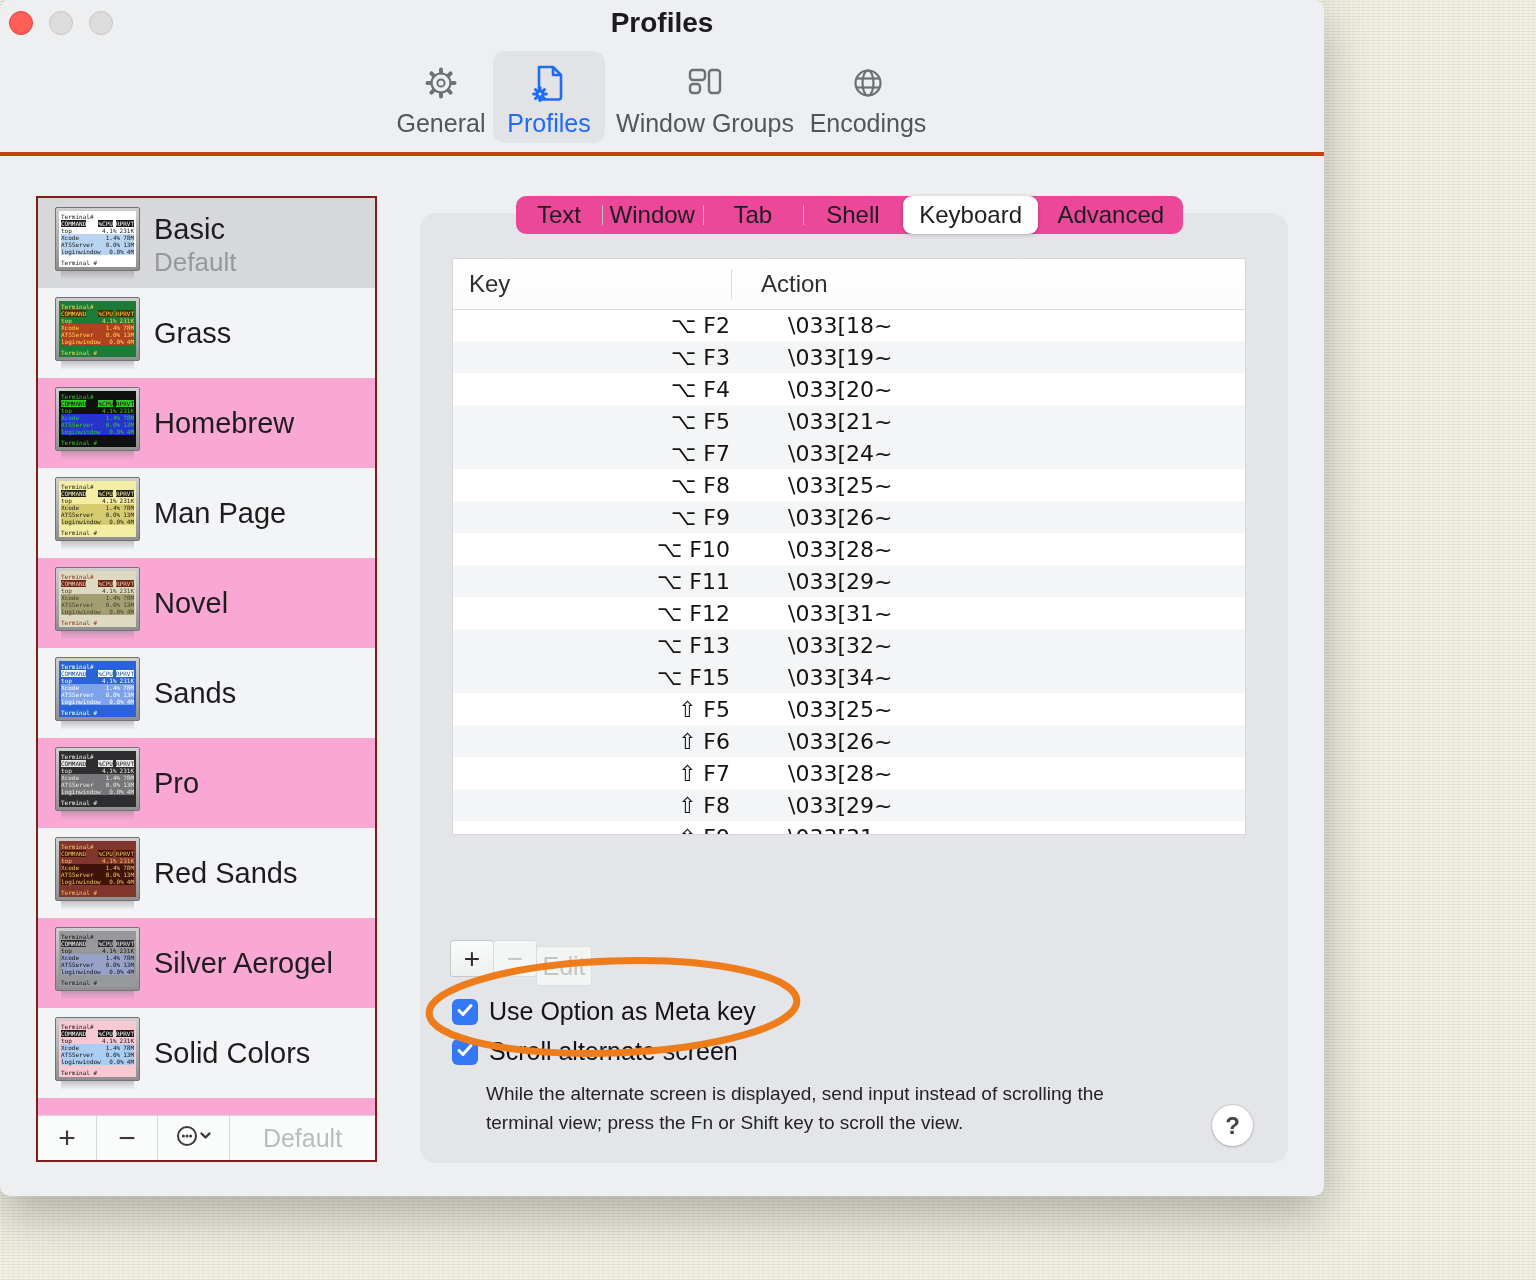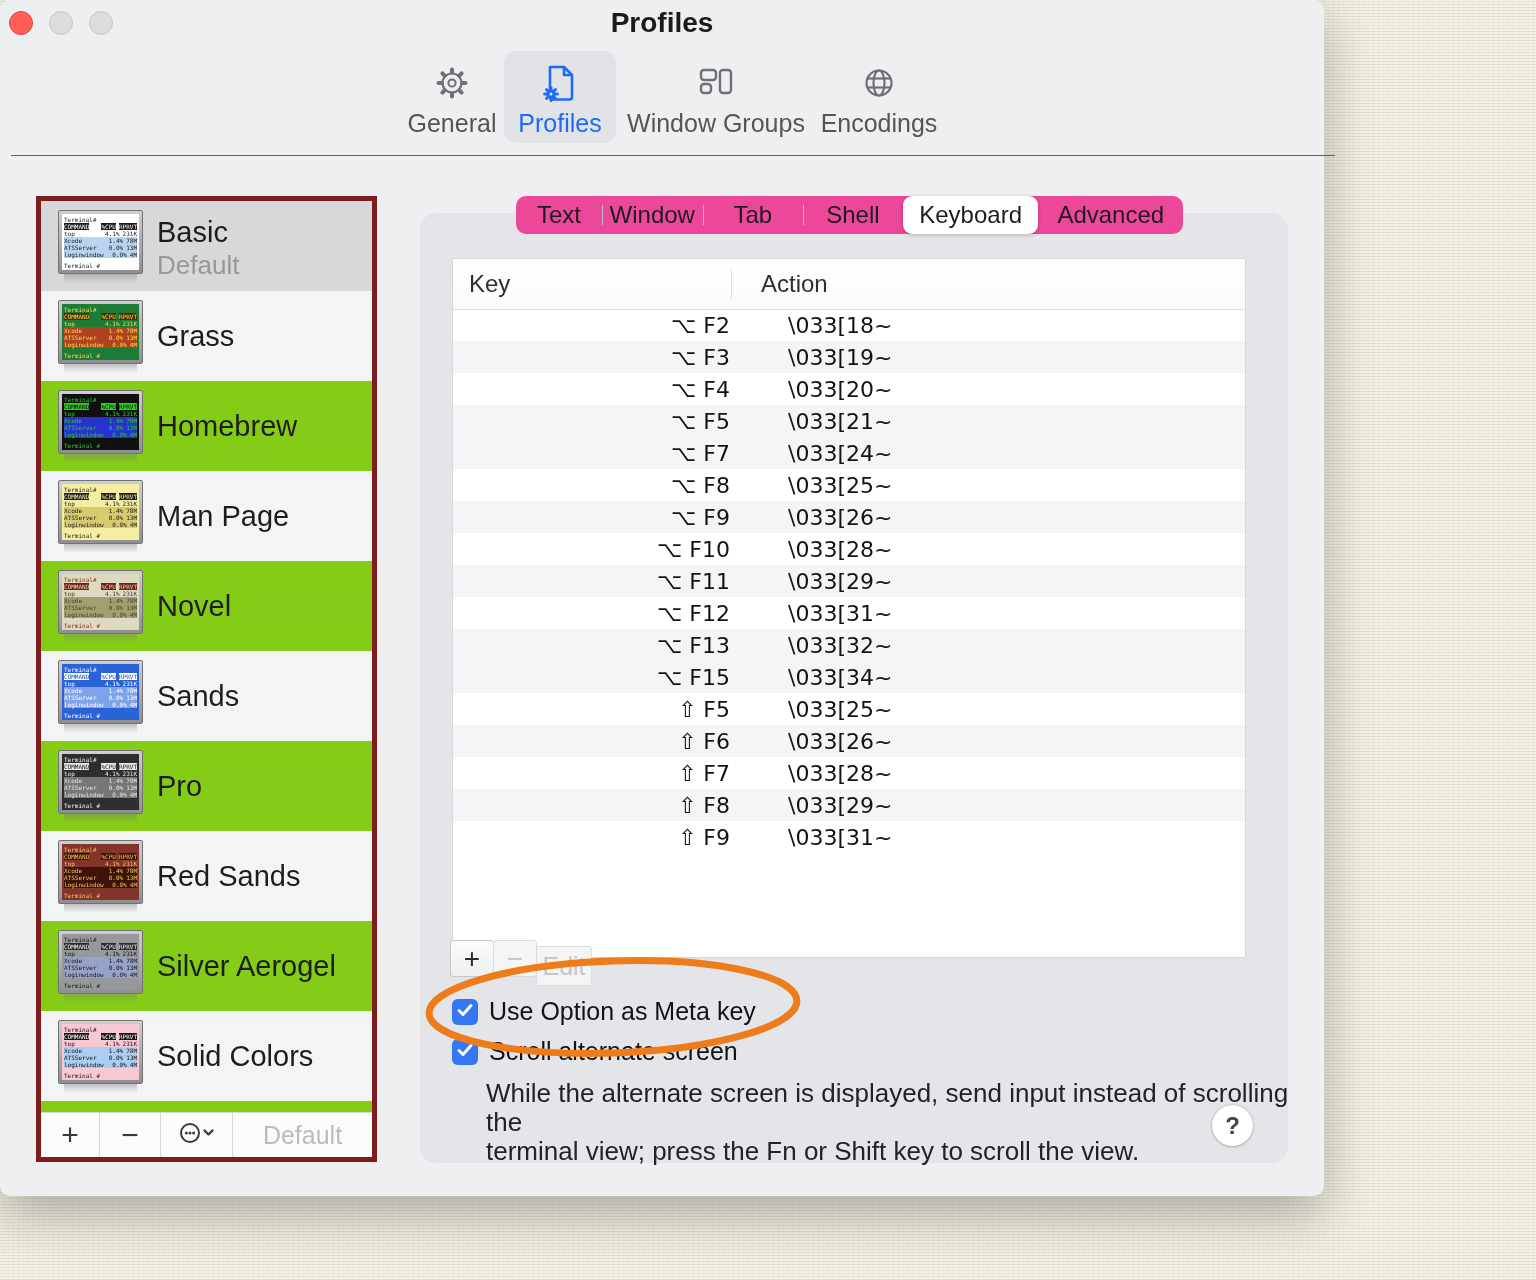--- a/index.html
+++ b/index.html
@@ -11,60 +11,60 @@
       repeating-linear-gradient(90deg, rgba(255,255,255,.20) 0 2px, rgba(0,0,0,0) 2px 5px);}
   .window{position:absolute;left:0;top:0;width:1324px;height:1196px;background:#edeff1;
     border-radius:10px;box-shadow:0 18px 50px rgba(0,0,0,.28);}
   
   .wtitle{position:absolute;top:7px;left:0;width:1324px;text-align:center;font-size:28px;font-weight:700;color:#1b1b1d;}
   .tl{position:absolute;top:11px;width:24px;height:24px;border-radius:50%;box-sizing:border-box;}
   .tl.close{left:9px;background:#ff5f57;border:1px solid #e0443e;}
   .tl.min{left:49px;background:#dcdcdc;border:1px solid #c7c7c7;}
   .tl.zoom{left:89px;background:#dcdcdc;border:1px solid #c7c7c7;}
   
-  .toolbar{position:absolute;left:11px;top:48px;width:100%;height:108px;border-bottom:1px solid #c2410c;box-sizing:border-box;}
+  .toolbar{position:absolute;left:0;top:48px;width:100%;height:108px;border-bottom:4px solid #c2410c;box-sizing:border-box;}
   .tbrow{position:absolute;left:389px;top:3px;display:flex;}
   .tbitem{display:flex;flex-direction:column;align-items:center;padding-top:6px;height:92px;box-sizing:border-box;border-radius:12px;}
   .tbitem.sel{background:#e2e3e6;}
   .tbicon{height:52px;display:flex;align-items:center;justify-content:center;}
   .tblabel{font-size:25px;color:#545557;margin-top:0px;white-space:nowrap;}
   .tbitem.sel .tblabel{color:#1e6bf6;}
   
   .tabs{position:absolute;left:516px;top:196px;width:667px;height:38px;background:#ec4899;border-radius:10px;display:flex;z-index:3;}
   .tab{position:relative;display:flex;align-items:center;justify-content:center;font-size:24px;color:#1d1d1f;box-sizing:border-box;cursor:default;}
   .tab.sel{background:#fff;border-radius:9px;box-shadow:0 1px 4px rgba(0,0,0,.22),0 0 1px rgba(0,0,0,.12);}
   .tab.div::before{content:"";position:absolute;left:0;top:9px;height:20px;width:1px;background:#bbbec1;}
   
   .pane{position:absolute;left:420px;top:213px;width:868px;height:950px;background:#e3e5e8;border-radius:16px;}
-  .table{position:absolute;left:452px;top:258px;width:794px;height:700px;background:#fff;border:1px solid #d5d7d9;box-sizing:border-box;}
+  .table{position:absolute;left:452px;top:258px;width:794px;height:577px;background:#fff;border:1px solid #d5d7d9;box-sizing:border-box;}
   .thead{height:50px;display:flex;align-items:center;border-bottom:1px solid #dadcde;background:linear-gradient(#ffffff,#fbfbfc);}
   .th-key{width:278px;padding-left:16px;font-size:24px;color:#2f2f31;box-sizing:border-box;}
   .vdiv{width:1px;height:30px;background:#dadcde;}
   .th-action{padding-left:29px;font-size:24px;color:#2f2f31;}
   #rows{position:absolute;top:50px;left:0;right:0;bottom:0;overflow:hidden;}
   .trow{height:32px;display:flex;align-items:center;padding-left:27px;}
   .trow.odd{background:#f4f5f6;}
   .tk{width:278px;padding-right:28px;text-align:right;font-size:22px;color:#121212;box-sizing:border-box;font-family:"DejaVu Sans","Liberation Sans",sans-serif;}
   .ta{padding-left:30px;font-size:22px;color:#121212;font-family:"DejaVu Sans","Liberation Sans",sans-serif;}
   
   .kbtn{position:absolute;display:flex;align-items:center;justify-content:center;border-radius:3px;box-sizing:border-box;}
   #btn-add{left:450px;top:940px;width:44px;height:37px;background:linear-gradient(#fafbfb,#eeefef);border:1px solid #c5c7c9;font-size:28px;color:#2c2c2e;}
   #btn-remove{left:493px;top:940px;width:44px;height:37px;background:#f4f5f5;border:1px solid #d9dbdd;font-size:28px;color:#c3c5c7;}
   #btn-edit{left:536px;top:946px;width:56px;height:40px;background:#f3f4f4;border:1px solid #dbdddf;font-size:25px;color:#c3c5c7;}
   
   .cbrow{position:absolute;left:452px;display:flex;align-items:center;gap:11px;z-index:2;}
   #cb1{top:997px;} #cb2{top:1037px;}
   .cbbox{width:26px;height:26px;border-radius:6px;background:#3478f6;display:flex;align-items:center;justify-content:center;box-shadow:inset 0 0 1px rgba(0,0,0,.25);}
   .cblabel{font-size:25px;color:#131315;}
-  .help{position:absolute;left:486px;top:1079px;font-size:26px;line-height:29px;color:#232325;}
+  .help{position:absolute;left:486px;top:1079px;font-size:19px;line-height:29px;color:#232325;}
   .helpbtn{position:absolute;left:1212px;top:1105px;width:41px;height:41px;border-radius:50%;background:#fff;display:flex;align-items:center;justify-content:center;font-size:24px;font-weight:700;color:#454547;box-shadow:0 0 2px rgba(0,0,0,.25),0 1px 3px rgba(0,0,0,.18);}
   
   #ann{position:absolute;left:410px;top:925px;width:420px;height:170px;z-index:5;pointer-events:none;}
   
-  .sidebar{position:absolute;left:36px;top:196px;width:341px;height:966px;background:#84cc16;border:5px solid #7f1d1d;box-sizing:border-box;}
+  .sidebar{position:absolute;left:36px;top:196px;width:341px;height:966px;background:#f9a8d4;border:2px solid #7f1d1d;box-sizing:border-box;}
   #plist{position:absolute;top:0;left:0;right:0;height:920px;overflow:hidden;}
   .pitem{position:relative;height:90px;}
   .pitem.alt{background:#f3f4f5;}
   .pitem.sel{background:#d7d8da;}
   .thumbwrap{position:absolute;left:17px;top:9px;width:85px;height:64px;padding:3px;box-sizing:border-box;background:linear-gradient(#cfcfcf,#8f8f91);border:1px solid #737375;border-radius:2px;}
   .thumbwrap::after{content:"";position:absolute;left:5px;right:5px;top:63px;height:9px;background:linear-gradient(rgba(120,120,122,.40),rgba(120,120,122,0));}
   .tscreen{width:100%;height:100%;background:var(--tbg);color:var(--tfg);overflow:hidden;font-family:"DejaVu Sans Mono",monospace;font-size:6px;line-height:7px;padding:2px;box-sizing:border-box;}
   .tlrow{display:flex;height:7px;align-items:center;white-space:pre;}
   .csp{flex:1;}
   .c1,.c2{margin-left:3px;}

